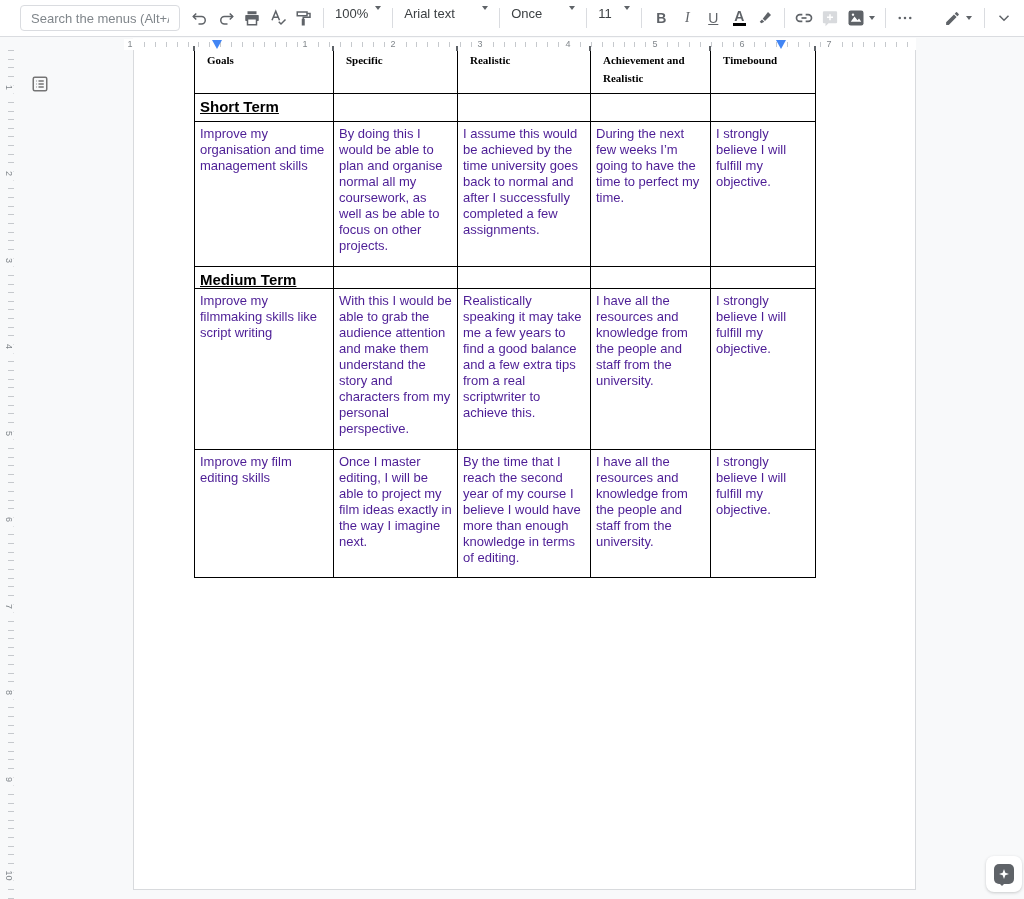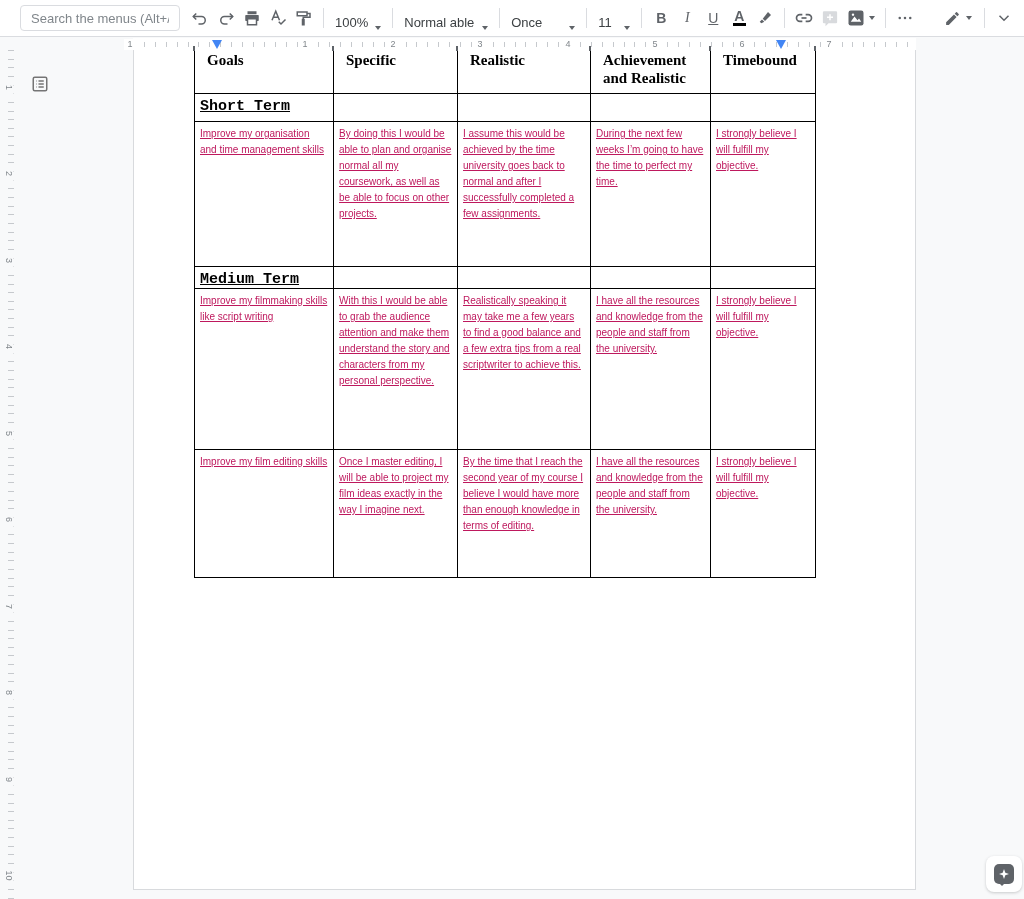--- a/index.html
+++ b/index.html
@@ -7,21 +7,21 @@
   body { background:#f8f9fa; position:relative; }
 
   
   .toolbar { position:absolute; left:0; top:0; width:1024px; height:37px; background:#fff;
              border-bottom:1px solid #dadce0; display:flex; align-items:center; padding-left:20px; z-index:30; }
   .search-box { width:160px; height:26px; border:1px solid #dadce0; border-radius:4px; padding:0 10px;
                 font-size:13px; color:#3c4043; outline:none; font-family:"Liberation Sans",sans-serif; }
   .search-box::placeholder { color:#80868b; }
   .tb-btn { height:24px; min-width:24px; display:flex; align-items:center; justify-content:center;
             border-radius:2px; color:#5f6368; cursor:pointer; margin:0 1px; }
-  .tb-text { font-size:13px; color:#3c4043; padding:0 4px; display:flex; align-items:flex-end; gap:7px; }
+  .tb-text { font-size:13px; color:#3c4043; padding:0 4px; display:flex; align-items:flex-start; gap:7px; }
   .caret { width:0; height:0; border-left:3.5px solid transparent; border-right:3.5px solid transparent;
            border-top:4px solid #5f6368; display:inline-block; }
   .sep { width:1px; height:20px; background:#dadce0; margin:0 6px; }
   .glyph { font-size:14px; color:#5f6368; }
   .glyph.b { font-weight:bold; }
   .glyph.i { font-style:italic; font-family:"Liberation Serif",serif; }
   .glyph.u { text-decoration:underline; }
   .glyph.a { font-weight:bold; line-height:11px; display:flex; flex-direction:column; align-items:center; }
   .a-bar { width:13px; height:3px; background:#000; margin-top:1px; }
   .spacer { flex:1; }
@@ -44,24 +44,24 @@
 
   
   .outline-btn { position:absolute; left:28px; top:72px; width:24px; height:24px; display:flex;
                  align-items:center; justify-content:center; border-radius:4px; cursor:pointer; z-index:25; }
   .page { position:absolute; left:133px; top:44px; width:783px; height:846px; background:#fff;
           border:1px solid #d8dadd; border-top:none; z-index:10; cursor:text; }
 
   
   .doc-table { position:absolute; left:60px; top:2px; border-collapse:collapse; table-layout:fixed; width:621px; }
   .doc-table td { border:1px solid #000; vertical-align:top; padding:4px 5px 0 5px; overflow:hidden; }
-  .hdr td { font-family:"Liberation Serif", serif; font-size:15px; font-weight:bold; line-height:18px; color:#000;padding-left:12px; }
-  .sec td { font-family:Liberation Mono, monospace; font-size:15px; font-weight:bold; color:#000; }
+  .hdr td { font-family:"Liberation Serif", serif; font-size:11px; font-weight:bold; line-height:18px; color:#000;padding-left:12px; }
+  .sec td { font-family:Liberation Sans, sans-serif; font-size:15px; font-weight:bold; color:#000; }
   .sec td span { text-decoration:underline; }
-  .bodyrow td { font-size:10px; line-height:16px; color:#be185d;text-decoration:underline; }
+  .bodyrow td { font-size:13px; line-height:16px; color:#4c1d95; }
 
   
   .explore { position:absolute; left:986px; top:856px; width:36px; height:36px; background:#fff; border-radius:8px;
              box-shadow:0 1px 3px rgba(60,64,67,.25); display:flex; align-items:center; justify-content:center;
              cursor:pointer; z-index:25; }
   .explore-ic { position:relative; width:20px; height:20px; background:#5f6368; border-radius:5px;
                 display:flex; align-items:center; justify-content:center; }
   .explore-ic::after { content:""; position:absolute; top:18px; left:4px; border:4px solid transparent;
                        border-top-color:#5f6368; }
 </style>
@@ -107,21 +107,21 @@
   <div class="sep"></div>
 
   <div class="tb-btn tb-text">
     <span>100%</span>
     <span class="caret"></span>
   </div>
 
   <div class="sep"></div>
 
   <div class="tb-btn tb-text" style="min-width:92px; justify-content:space-between">
-    <span>Normal able</span>
+    <span>Arial text</span>
     <span class="caret"></span>
   </div>
 
   <div class="sep"></div>
 
   <div class="tb-btn tb-text" style="min-width:72px; justify-content:space-between">
     <span>Once</span>
     <span class="caret"></span>
   </div>
 

